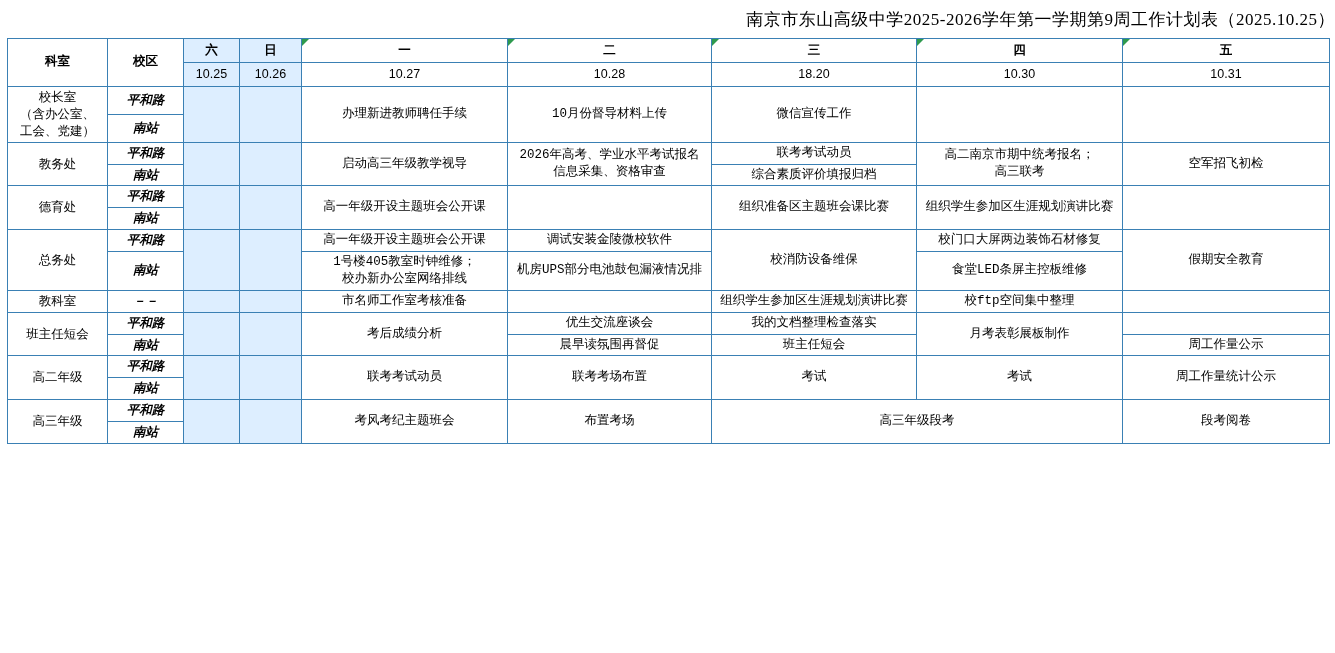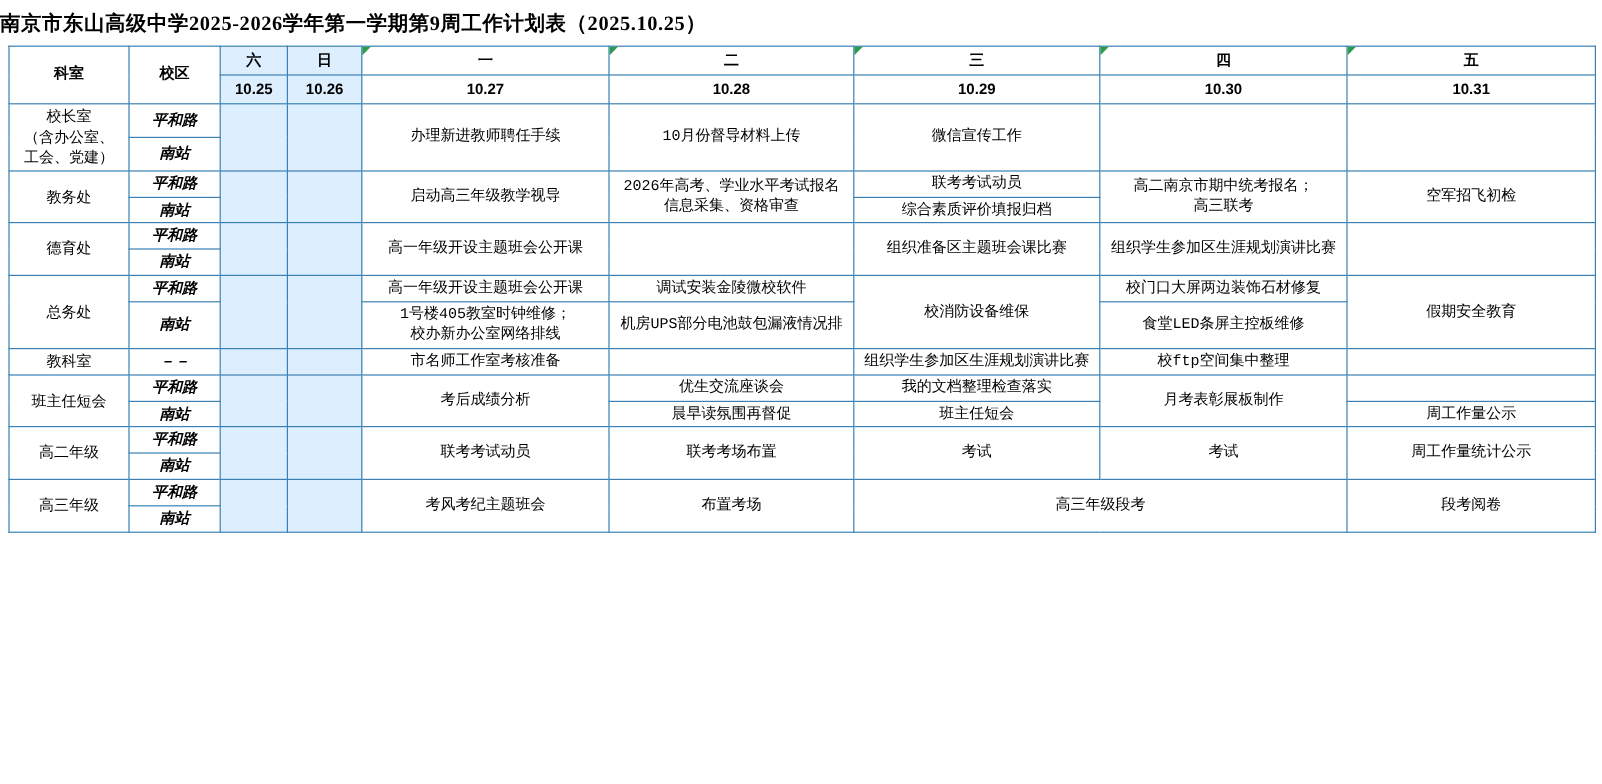--- a/index.html
+++ b/index.html
@@ -14,22 +14,22 @@
     color: #000000;
     overflow: hidden;
   }
   .page {
     width: 1335px;
     height: 653px;
     position: relative;
     box-sizing: border-box;
   }
   .title {
-    text-align: left;
-    font-weight: bold;
+    text-align: right;
+    font-weight: normal;
     font-size: 17px;
     letter-spacing: 0.5px;
     padding-top: 8px;
     padding-bottom: 7px;
     font-family: "Liberation Serif", serif;
   }
   table.sched {
     border-collapse: collapse;
     table-layout: fixed;
     width: 1322px;
@@ -44,21 +44,21 @@
     line-height: 1.35;
     padding: 2px 3px;
     box-sizing: border-box;
   }
   .hdr-dayname {
     font-weight: bold;
     font-size: 14px;
     height: 24px;
   }
   .hdr-date {
-    font-weight: bold;
+    font-weight: normal;
     font-size: 12px;
     height: 24px;
   }
   .corner-dept, .corner-campus {
     font-weight: bold;
     font-size: 13.5px;
     font-family: Liberation Mono, monospace;
   }
   .dept {
     font-weight: normal;
@@ -121,21 +121,21 @@
         <td class="hdr-dayname tri">三</td>
         <td class="hdr-dayname tri">四</td>
         <td class="hdr-dayname tri">五</td>
       </tr>
 
       <tr>
         <td class="hdr-date weekend">10.25</td>
         <td class="hdr-date weekend">10.26</td>
         <td class="hdr-date">10.27</td>
         <td class="hdr-date">10.28</td>
-        <td class="hdr-date">10.29</td>
+        <td class="hdr-date">18.20</td>
         <td class="hdr-date">10.30</td>
         <td class="hdr-date">10.31</td>
       </tr>
 
       <tr>
         <td class="dept nowrapline" rowspan="2">校长室
 （含办公室、
 工会、党建）</td>
         <td class="campus">平和路</td>
         <td class="weekend" rowspan="2"></td>

